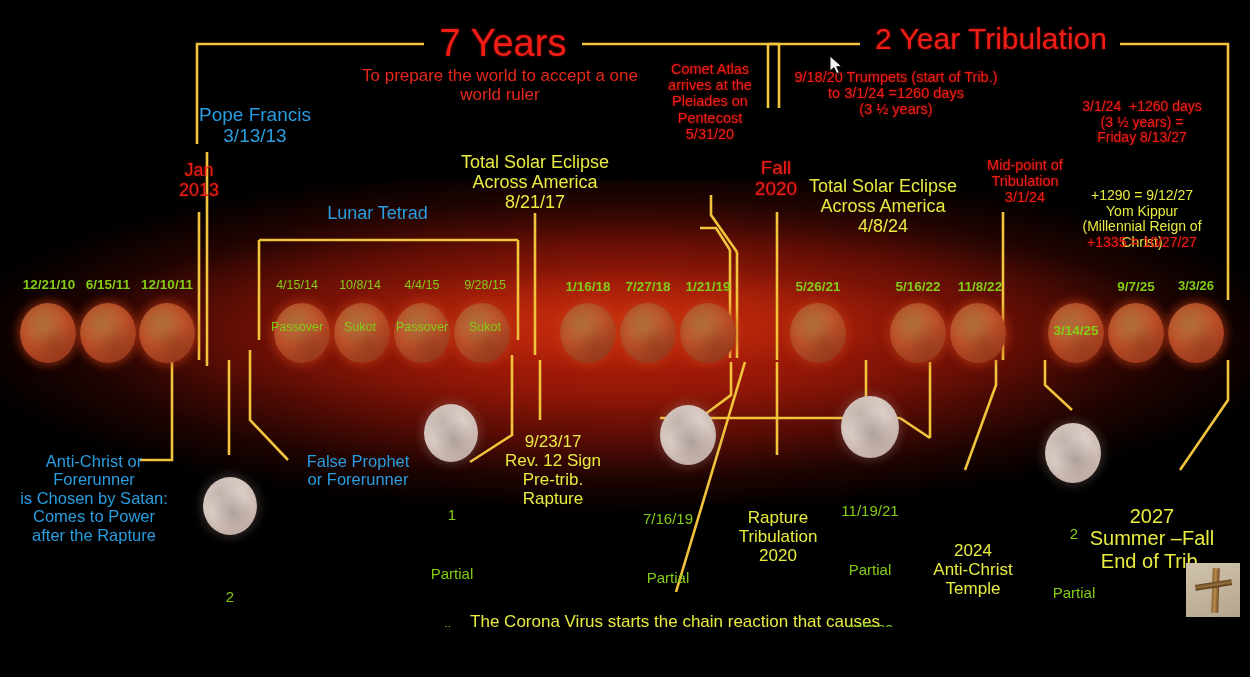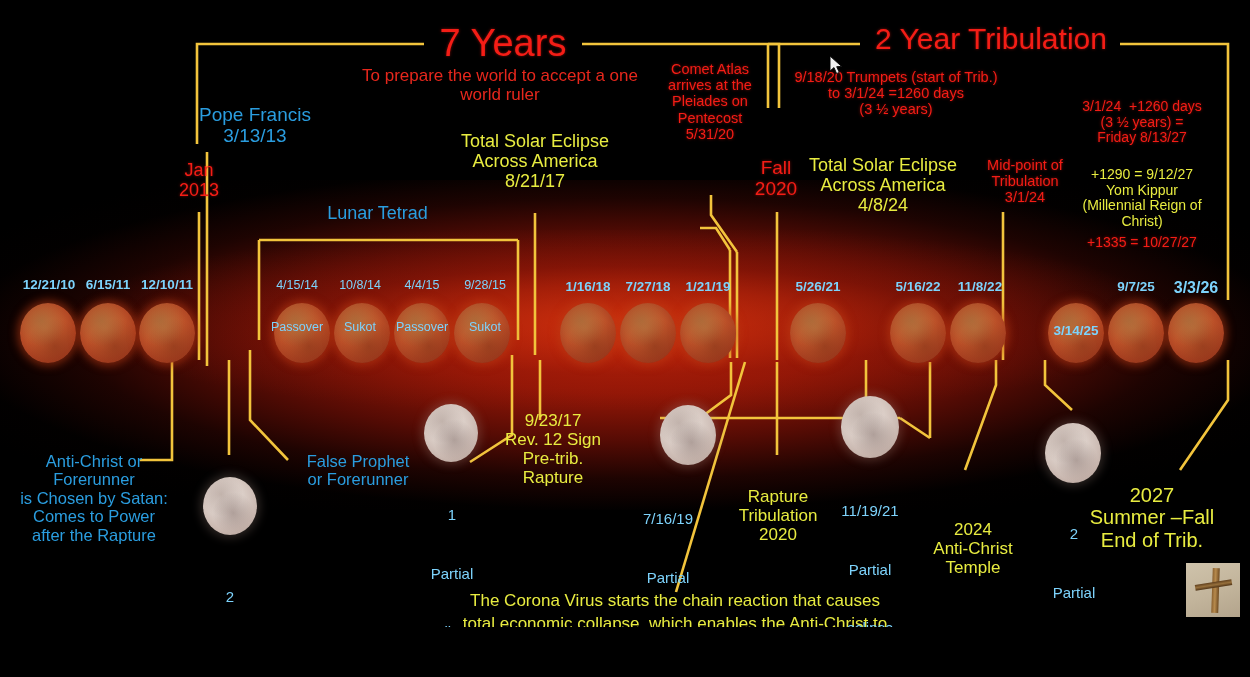--- a/index.html
+++ b/index.html
@@ -36,22 +36,22 @@
       radial-gradient(circle at 42% 38%, #e8ded8 0%, #dbcec7 38%, #c8b6ae 68%, #ab978f 100%);
     box-shadow:0 0 10px 3px rgba(180,150,140,.25);
     filter:blur(.4px);
   }
 
   
   .t{position:absolute;line-height:1.12;white-space:pre;}
   .red{color:#f41d16;text-shadow:0 0 3px rgba(255,30,20,.5);}
   .red2{color:#e6271c;}
   .blue{color:#2a9ddf;}
-  .yel{color:#e8ec40;}
-  .white{color:#7dd3fc;}
+  .yel{color:#e8ec40;margin-top:21px;}
+  .white{color:#84cc16;}
   .c{text-align:center;}
   .b{font-weight:bold;}
 
   
   svg.lines{position:absolute;left:0;top:0;width:1250px;height:677px;pointer-events:none;}
 
   
   .cross-box{position:absolute;right:10px;bottom:10px;width:54px;height:54px;
              background:linear-gradient(160deg,#cfc3ab 0%,#c2b49b 55%,#b3a48c 100%);}
   .cross-v{position:absolute;left:26px;top:5px;width:7px;height:45px;
@@ -263,21 +263,21 @@
   <div class="t white c b" style="left:611px;top:279px;width:74px;font-size:13.5px;">7/27/18</div>
   <div class="t white c b" style="left:671px;top:279px;width:74px;font-size:13.5px;">1/21/19</div>
 
   <div class="t white c b" style="left:781px;top:279px;width:74px;font-size:13.5px;">5/26/21</div>
 
   <div class="t white c b" style="left:881px;top:279px;width:74px;font-size:13.5px;">5/16/22</div>
   <div class="t white c b" style="left:943px;top:279px;width:74px;font-size:13.5px;">11/8/22</div>
 
   <div class="t white c b" style="left:1039px;top:279px;width:74px;font-size:13.5px;margin-top:44px;">3/14/25</div>
   <div class="t white c b" style="left:1100px;top:279px;width:72px;font-size:13.5px;">9/7/25</div>
-  <div class="t white c b" style="left:1159px;top:279px;width:74px;font-size:16px;">3/3/26</div>
+  <div class="t white c b" style="left:1159px;top:279px;width:74px;font-size:13px;">3/3/26</div>
 
   <div class="t white c" style="left:184px;top:548px;width:92px;font-size:15px;line-height:1.3;">
     <div>2</div>
     <div>Partial</div>
     
   </div>
 
   <div class="t white c" style="left:406px;top:466px;width:92px;font-size:15px;line-height:1.3;">
     <div>1</div>
     <div>Partial</div>

